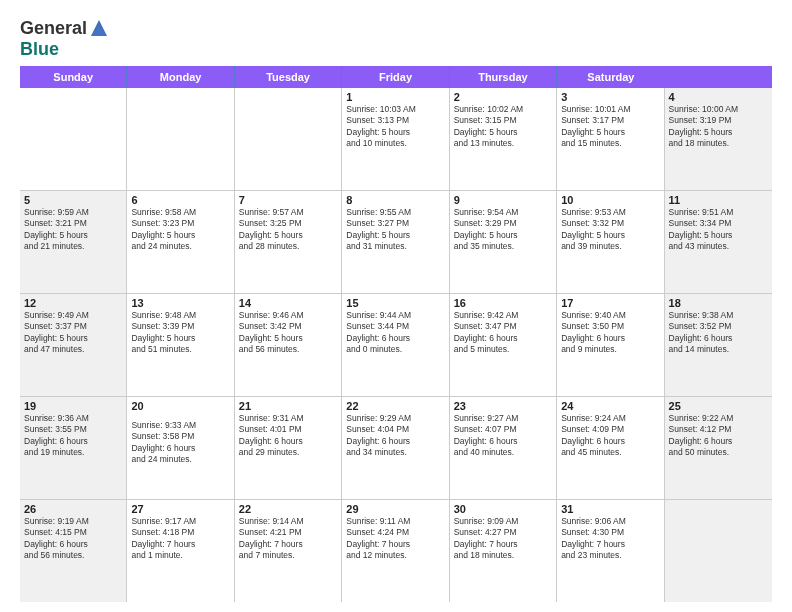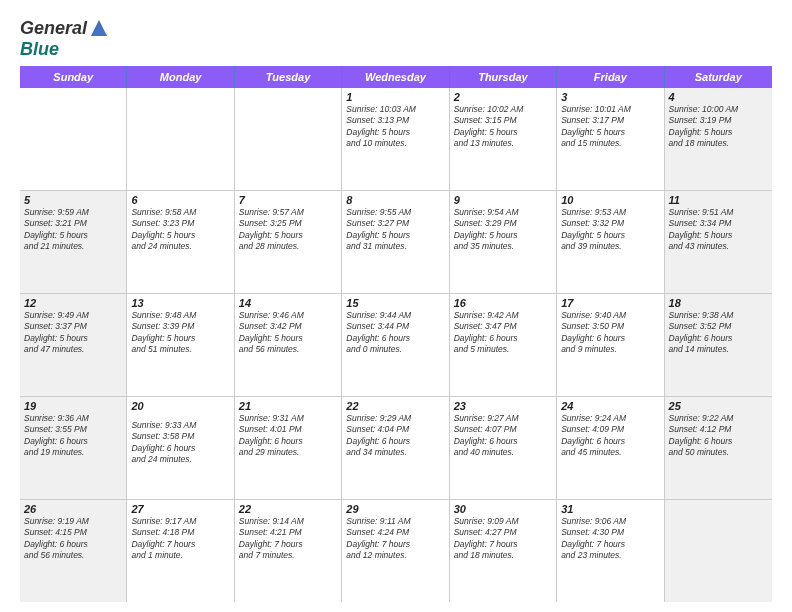--- a/index.html
+++ b/index.html
@@ -9,21 +9,20 @@
       font-family: Arial, sans-serif;
       background: #fff;
       overflow: hidden;
     }
     .page {
       width: 792px;
       height: 612px;
       padding: 18px 20px 10px 20px;
       display: flex;
       flex-direction: column;
-      font-style: italic;
     }
     .header {
       display: flex;
       justify-content: space-between;
       align-items: flex-start;
       margin-bottom: 6px;
     }
     .logo {
       display: flex;
       align-items: center;
@@ -120,23 +119,22 @@
       <h1></h1>
       <h2></h2>
     </div>
   </div>
 
   <div class="calendar">
     <div class="cal-header">
     <div class="cal-header-cell">Sunday</div>
         <div class="cal-header-cell">Monday</div>
         <div class="cal-header-cell">Tuesday</div>
-        <div class="cal-header-cell">Wednesday</div>
+        <div class="cal-header-cell">Friday</div>
         <div class="cal-header-cell">Thursday</div>
-        <div class="cal-header-cell">Friday</div>
         <div class="cal-header-cell">Saturday</div>
       </div>
     <div class="cal-body">
     <div class="cal-week">
           <div class="cal-cell"></div>
           <div class="cal-cell"></div>
           <div class="cal-cell"></div>
           <div class="cal-cell">
             <span class="day-num">1</span>
             <div class="cell-text" style="white-space: pre-line;">Sunrise: 10:03 AM

